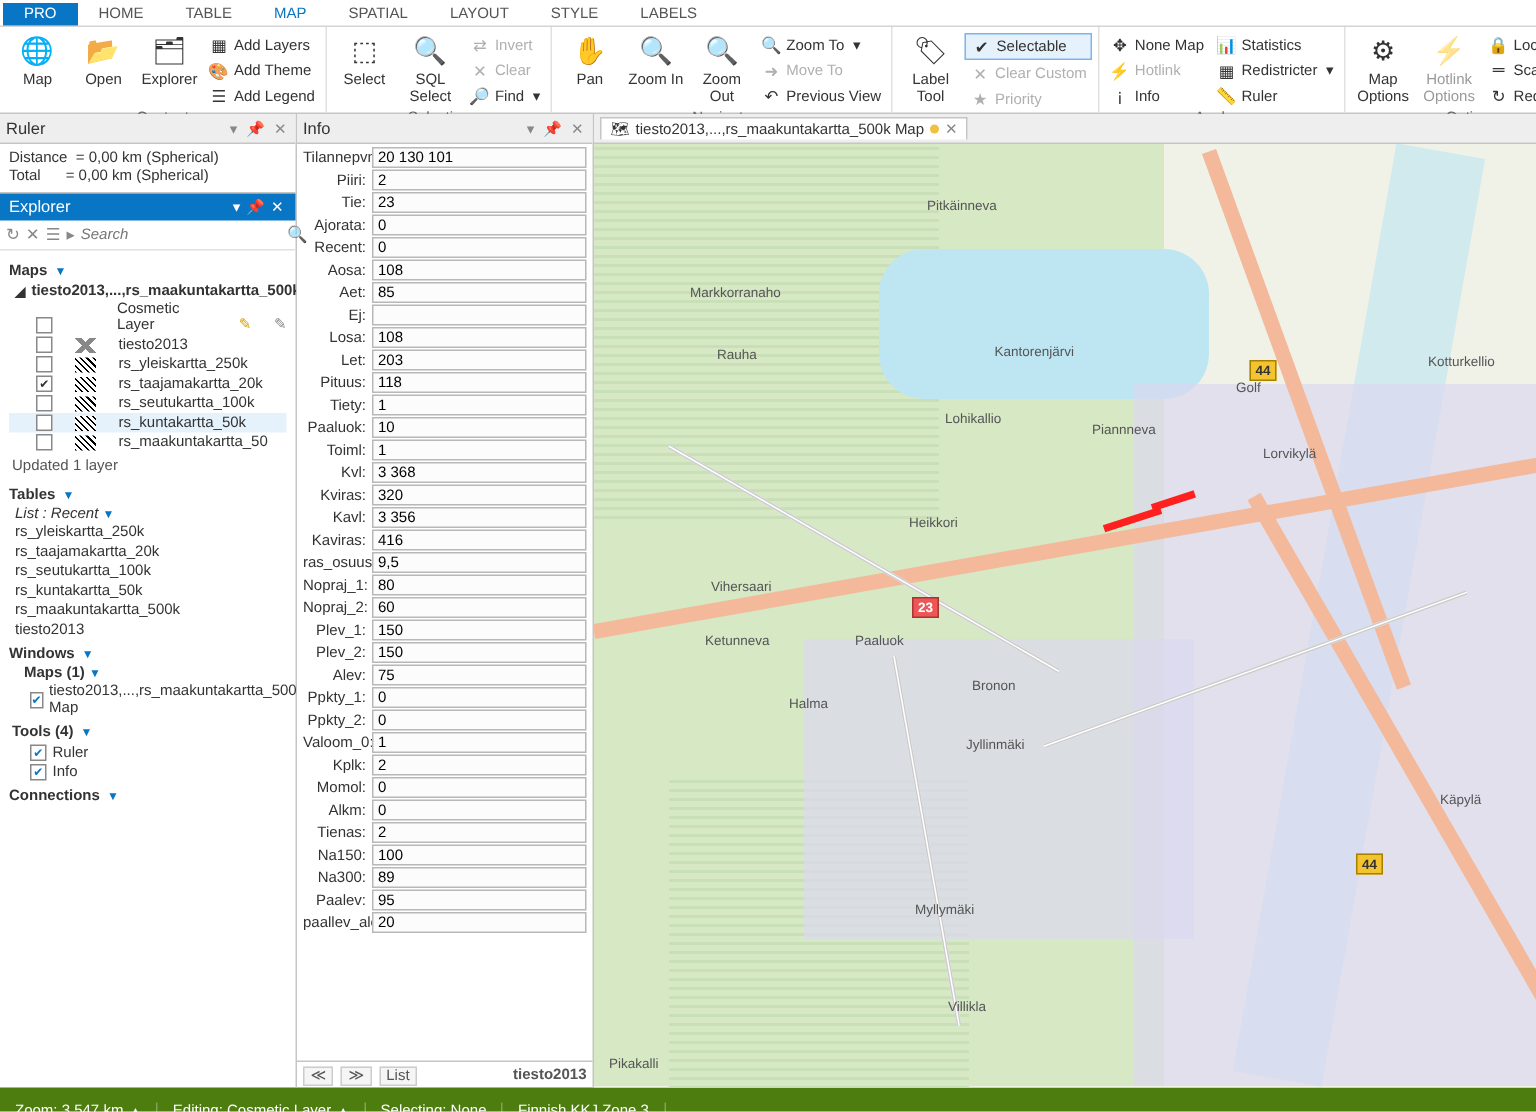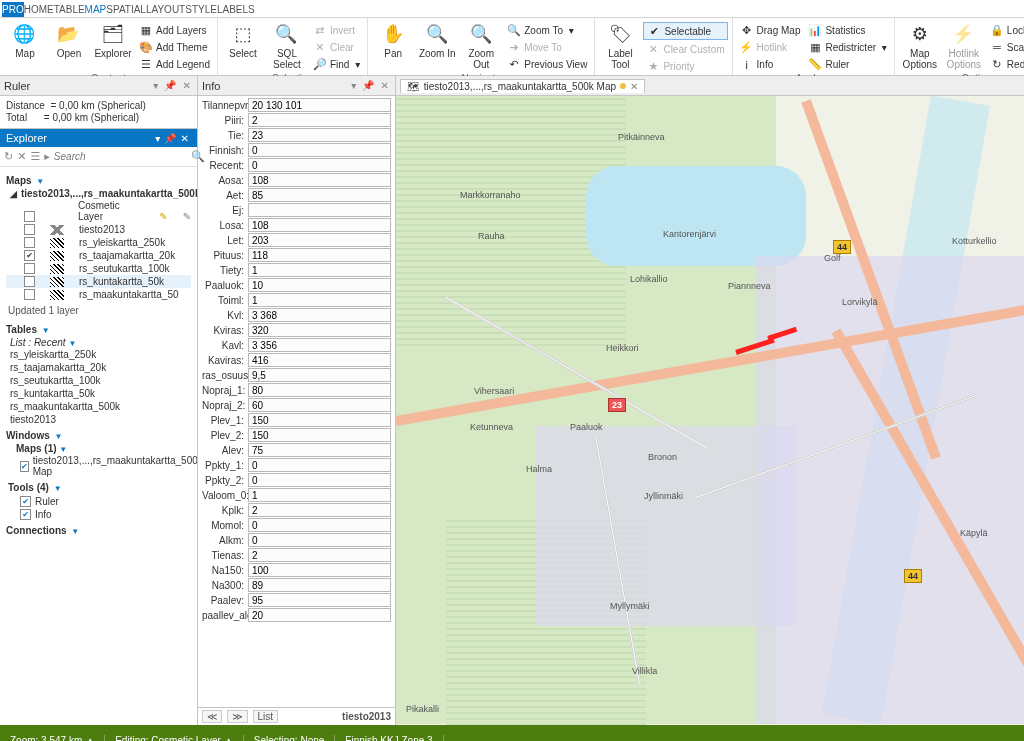--- a/index.html
+++ b/index.html
@@ -1,20 +1,20 @@
 <!DOCTYPE html>
 <html><head>
 <meta charset="utf-8">
 <style>
 * { margin: 0; padding: 0; box-sizing: border-box; font-family: "Segoe UI", Tahoma, sans-serif; }
 body { width: 1024px; height: 741px; overflow: hidden; background: #fff; font-size: 11px; color: #333; }
 
 
 .top-tabs { height: 18px; background: #fff; border-bottom: 1px solid #d4d4d4; display: flex; align-items: flex-end; padding-left: 2px; }
-.top-tabs .tab { padding: 2px 0; font-size: 10px; color: #555; cursor: pointer; text-align: center; }
+.top-tabs .tab { padding: 2px 14px; font-size: 10px; color: #555; cursor: pointer; text-align: center; }
 .top-tabs .tab.active { background: #0876c5; color: #fff; }
 .top-tabs .tab.selected { color: #0876c5; }
 
 
 .ribbon { height: 58px; background: #fff; border-bottom: 1px solid #c5c5c5; display: flex; }
 .rgroup { border-right: 1px solid #e0e0e0; padding: 2px 4px 0 4px; display: flex; flex-direction: column; justify-content: space-between; }
 .rgroup-content { display: flex; gap: 2px; }
 .rgroup-title { text-align: center; font-size: 10px; color: #666; padding: 1px 0; }
 .rbig { display: flex; flex-direction: column; align-items: center; justify-content: flex-start; width: 42px; padding-top: 2px; cursor: pointer; }
 .rbig .icn { width: 24px; height: 24px; display: flex; align-items: center; justify-content: center; font-size: 18px; }
@@ -216,21 +216,21 @@
       </div>
     </div>
     <div class="rgroup-title">Label</div>
   </div>
 
   <div class="rgroup">
     <div class="rgroup-content">
       <div class="rcol">
         <div class="rsmall">
             <span class="si">✥</span>
-            <span>Drag Map</span>
+            <span>None Map</span>
           </div>
         <div class="rsmall disabled">
             <span class="si">⚡</span>
             <span>Hotlink</span>
           </div>
         <div class="rsmall">
             <span class="si">ℹ</span>
             <span>Info</span>
           </div>
       </div>
@@ -401,21 +401,21 @@
         </div>
         <div class="info-row">
           <div class="k">Piiri:</div>
           <div class="v"><input value="2" style=""></div>
         </div>
         <div class="info-row">
           <div class="k">Tie:</div>
           <div class="v"><input value="23" style=""></div>
         </div>
         <div class="info-row">
-          <div class="k">Finnish:</div>
+          <div class="k">Ajorata:</div>
           <div class="v"><input value="0" style=""></div>
         </div>
         <div class="info-row">
           <div class="k">Recent:</div>
           <div class="v"><input value="0" style=""></div>
         </div>
         <div class="info-row">
           <div class="k">Aosa:</div>
           <div class="v"><input value="108" style=""></div>
         </div>

